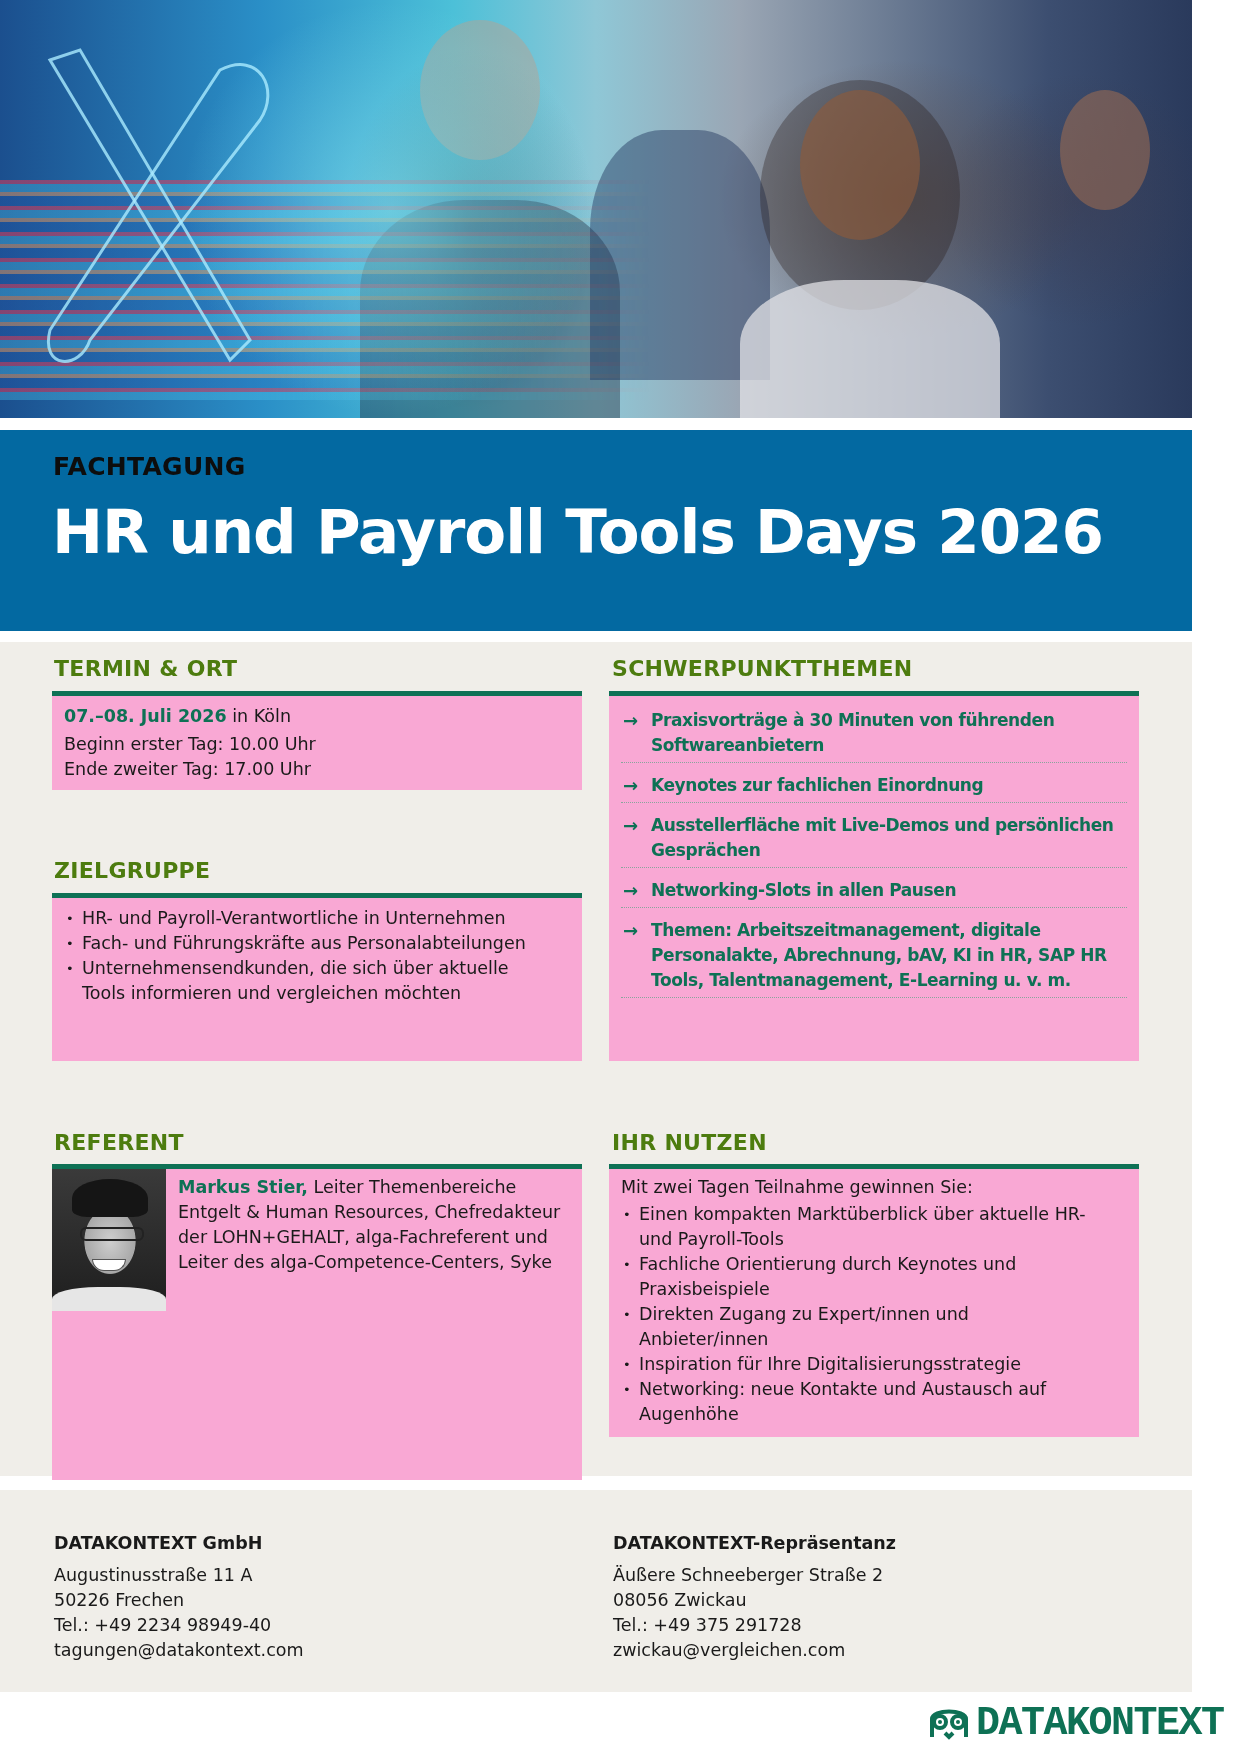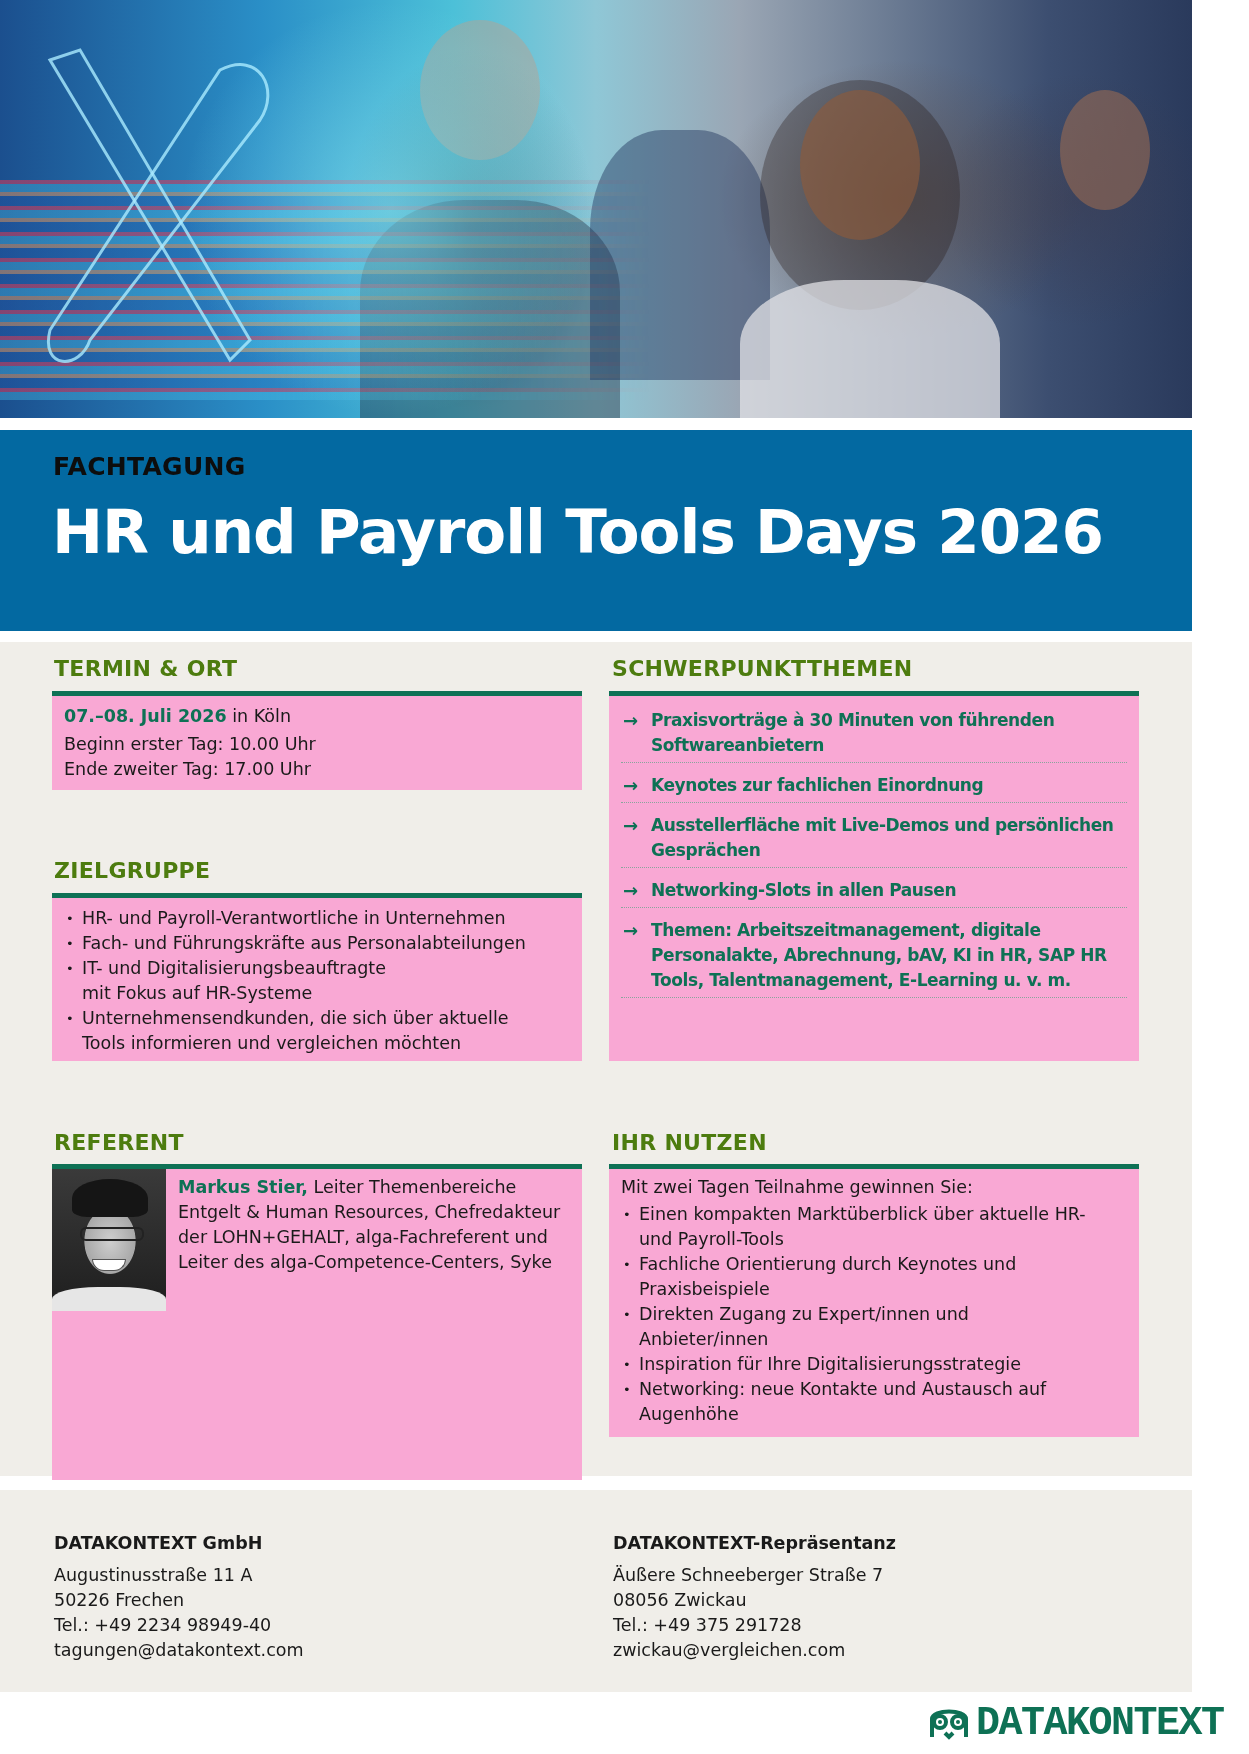--- a/index.html
+++ b/index.html
@@ -145,21 +145,20 @@
   <div class="date-line"><span class="date">07.–08. Juli 2026</span><span> in Köln</span></div>
   <div style="margin-top:3px;">Beginn erster Tag: 10.00 Uhr</div>
   <div>Ende zweiter Tag: 17.00 Uhr</div>
 </div>
 
 <h2 class="section-head" style="left:54px; top:858px;">ZIELGRUPPE</h2>
 <div class="panel ziel-panel body-text">
   <ul class="bullets">
     <li>HR- und Payroll-Verantwortliche in Unternehmen</li>
     <li>Fach- und Führungskräfte aus Personalabteilungen</li>
-    <li style="width:330px;">IT- und Digitalisierungsbeauftragte mit Fokus auf HR-Systeme</li>
     <li style="width:470px;">Unternehmensendkunden, die sich über aktuelle Tools informieren und vergleichen möchten</li>
   </ul>
 </div>
 
 <h2 class="section-head" style="left:612px; top:656px;">SCHWERPUNKTTHEMEN</h2>
 <div class="panel schwer-panel">
   <div class="topic"><span class="arrow">→</span><span>Praxisvorträge à 30 Minuten von führenden Softwareanbietern</span></div>
   <div class="topic"><span class="arrow">→</span><span>Keynotes zur fachlichen Einordnung</span></div>
   <div class="topic"><span class="arrow">→</span><span>Ausstellerfläche mit Live-Demos und persönlichen Gesprächen</span></div>
   <div class="topic"><span class="arrow">→</span><span>Networking-Slots in allen Pausen</span></div>
@@ -192,21 +191,21 @@
 <div class="footer-bg"></div>
 <div class="addr addr-1 body-text">
   <div class="org">DATAKONTEXT GmbH</div>
   <div>Augustinusstraße 11 A</div>
   <div>50226 Frechen</div>
   <div>Tel.:  +49 2234 98949-40</div>
   <div>tagungen@datakontext.com</div>
 </div>
 <div class="addr addr-2 body-text">
   <div class="org">DATAKONTEXT-Repräsentanz</div>
-  <div>Äußere Schneeberger Straße 7</div>
+  <div>Äußere Schneeberger Straße 2</div>
   <div>08056 Zwickau</div>
   <div>Tel.:  +49 375 291728</div>
   <div>zwickau@vergleichen.com</div>
 </div>
 
 <div class="logo">
   <svg class="owl" viewBox="0 0 42 36">
     <g fill="none" stroke="#0e7155" stroke-width="4">
       <path d="M4 14 C4 4 38 4 38 14"></path>
       <circle cx="12" cy="17" r="6"></circle>

